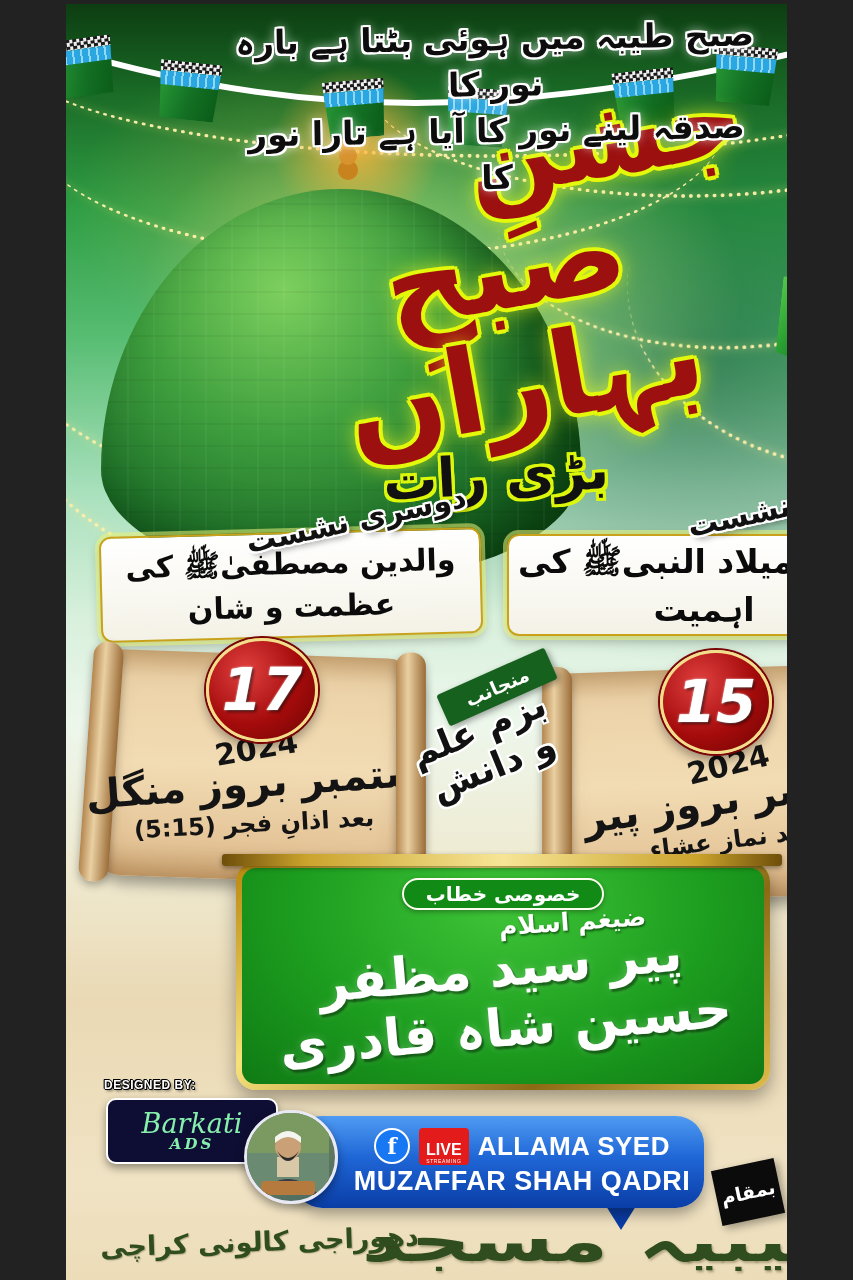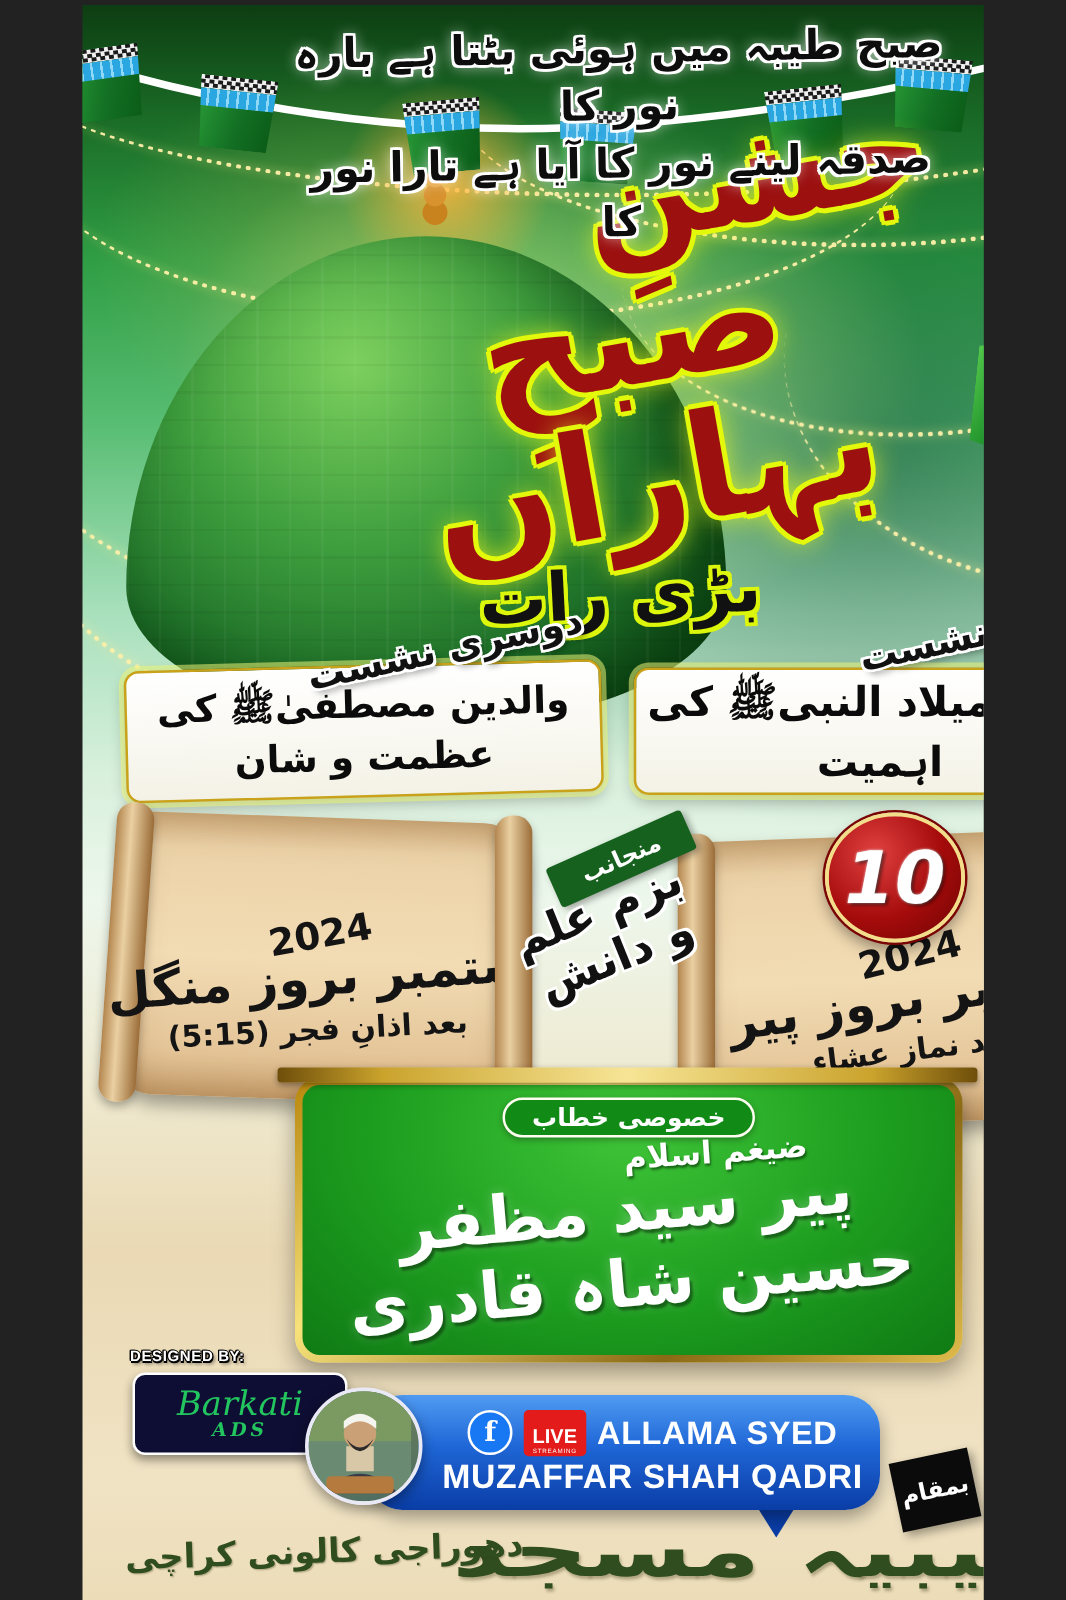--- a/index.html
+++ b/index.html
@@ -117,21 +117,21 @@
         color:#fff;font-size:20px;font-weight:bold;box-shadow:0 2px 5px rgba(0,0,0,.3);}
   .sp-hon{color:#fff;font-size:25px;font-weight:bold;margin:2px 0 0;transform:rotate(-4deg) translateX(70px);
         text-shadow:1px 2px 2px rgba(0,40,0,.6);}
   .sp-name{color:#fff;font-size:52px;font-weight:bold;transform:rotate(-5deg);text-align:center;
         line-height:1.15;padding:0 8px;margin-top:-2px;
         text-shadow:2px 3px 2px rgba(0,40,0,.55),0 0 10px rgba(255,255,255,.25);}
   
   .des-label{left:38px;top:1074px;z-index:4;font-family:"Liberation Sans",sans-serif;font-size:12px;font-weight:bold;color:#fff;letter-spacing:.5px;
         text-shadow:1px 0 0 #000,-1px 0 0 #000,0 1px 0 #000,0 -1px 0 #000,1px 1px 0 #000,-1px -1px 0 #000,2px 2px 3px rgba(0,0,0,.6);}
   .des-box{left:40px;top:1094px;width:168px;height:62px;z-index:3;background:#0e0e34;border:2px solid #fff;border-radius:10px;
-        display:flex;flex-direction:column;align-items:center;justify-content:center;color:#22c55e;
+        display:flex;flex-direction:column;align-items:center;justify-content:center;color:#86efac;
         box-shadow:0 4px 8px rgba(0,0,0,.4);}
   .des-brand{font-family:"DejaVu Serif",serif;font-style:italic;font-size:27px;line-height:1;}
   .des-sub{font-family:"DejaVu Serif",serif;font-style:italic;font-size:15px;letter-spacing:3px;margin-top:-2px;font-weight:bold;}
   .des-phone{left:44px;top:1152px;width:160px;height:30px;z-index:4;background:#fff;border:2px solid #1a1a1a;border-radius:16px;
         display:flex;align-items:center;justify-content:center;font-family:"Liberation Sans",sans-serif;
         font-size:18px;font-weight:bold;color:#111;box-shadow:0 3px 6px rgba(0,0,0,.35);}
   .photo{left:178px;top:1106px;width:88px;height:88px;z-index:6;border-radius:50%;border:3px solid #e9e9f6;overflow:hidden;
         background:linear-gradient(160deg,#7a8a5a,#4a6a62);box-shadow:0 4px 10px rgba(0,0,0,.4);}
   .livebar{left:228px;top:1112px;width:410px;height:92px;z-index:5;border-radius:28px;
         background:linear-gradient(180deg,#4f9bf2 0%,#1f66d6 45%,#0a3da6 100%);
@@ -208,29 +208,30 @@
     <span>والدین مصطفیٰﷺ کی عظمت و شان</span>
   </div>
 
   <div class="abs scroll scroll16">
     <div class="scroll-in">
       <div class="s-year">2024</div>
       <div class="s-line urdu">ستمبر بروز پیر</div>
       <div class="s-time urdu">بعد نماز عشاء</div>
     </div>
   </div>
-  <div class="abs badge badge16">10</div>
+  <div class="abs badge badge16">15</div>
 
   <div class="abs scroll scroll17">
     <div class="scroll-in">
       <div class="s-year">2024</div>
       <div class="s-line urdu">ستمبر بروز منگل</div>
       <div class="s-time urdu">بعد اذانِ فجر (5:15)</div>
     </div>
   </div>
+  <div class="abs badge badge17">17</div>
 
   <div class="abs org-tag urdu">منجانب</div>
   <div class="abs org-name urdu">بزم علم و دانش</div>
 
   <div class="abs goldbar"></div>
   <div class="abs gpanel">
     <div class="gpanel-in">
       <div class="sp-badge urdu">خصوصی خطاب</div>
       <div class="sp-hon urdu">ضیغم اسلام</div>
       <div class="sp-name urdu">پیر سید مظفر حسین شاہ قادری</div>

